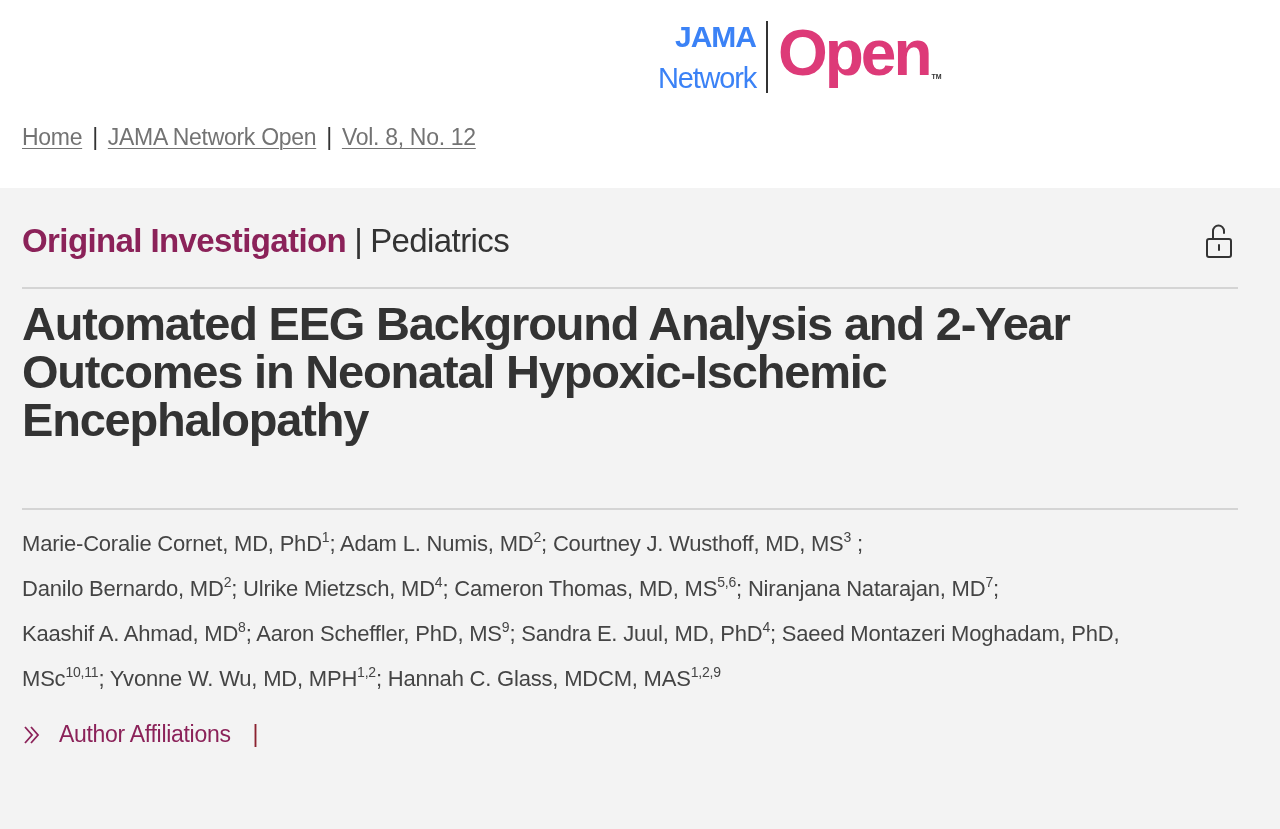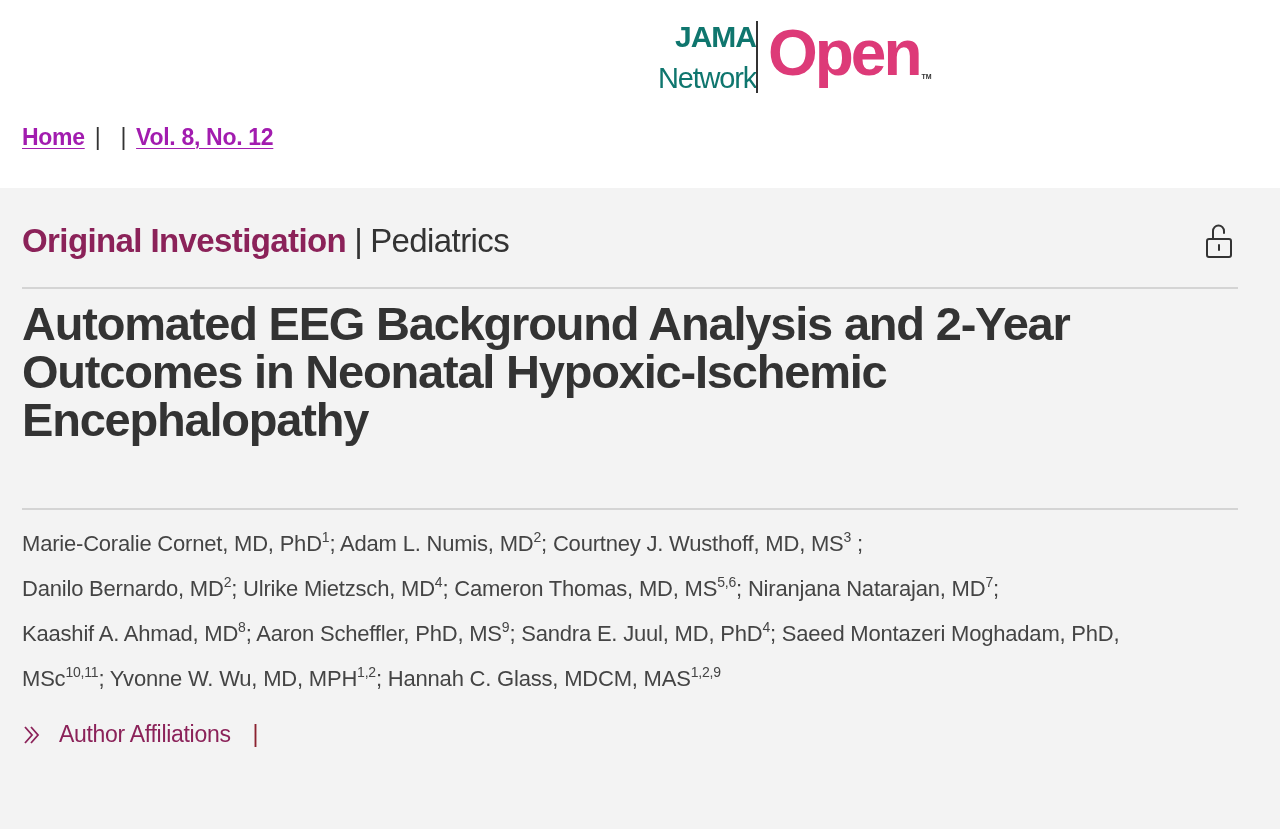--- a/index.html
+++ b/index.html
@@ -16,21 +16,22 @@
     }
     .logo {
       position: absolute;
       left: 658px; top: 18px;
       display: flex; align-items: center;
       height: 78px;
     }
     .logo-left {
       display: flex; flex-direction: column; align-items: flex-end;
       line-height: 1;
-      color: #0f766e;
+      color: #3b82f6;
+      padding-right: 10px;
     }
     .logo-jama {
       font-family: "Liberation Sans", sans-serif;
       font-weight: bold;
       font-size: 30px;
       letter-spacing: -1px;
     }
     .logo-network {
       font-family: "Liberation Sans", sans-serif;
       font-size: 29px;
@@ -56,26 +57,25 @@
     }
     .breadcrumb {
       position: absolute;
       left: 22px; top: 124px;
       font-size: 23px;
       color: #6a6a6a;
       display: flex; align-items: center;
       letter-spacing: -0.3px;
     }
     .breadcrumb a {
-      color: #a21caf;
+      color: #737373;
       text-decoration: underline;
       text-underline-offset: 3px;
       text-decoration-thickness: 1px;
       cursor: pointer;
-      font-weight: bold;
     }
     .breadcrumb .sep { margin: 0 10px; color: #333; }
 
     .main {
       background: #f3f3f3;
       height: 641px;
       position: relative;
       padding: 0 42px 0 22px;
     }
     .category-row {
@@ -142,20 +142,21 @@
       <span class="logo-network">Network</span>
     </div>
     <div class="logo-bar"></div>
     <span class="logo-open">Open</span>
     <span class="logo-tm">TM</span>
   </div>
 
   <nav class="breadcrumb">
     <a>Home</a>
     <span class="sep">|</span>
+    <a>JAMA Network Open</a>
     <span class="sep">|</span>
     <a>Vol. 8, No. 12</a>
   </nav>
 </div>
 
 <div class="main">
   <div class="category-row">
     <div class="category">
       <span class="type">Original Investigation</span><span class="sep">|</span><span class="subject">Pediatrics</span>
     </div>

